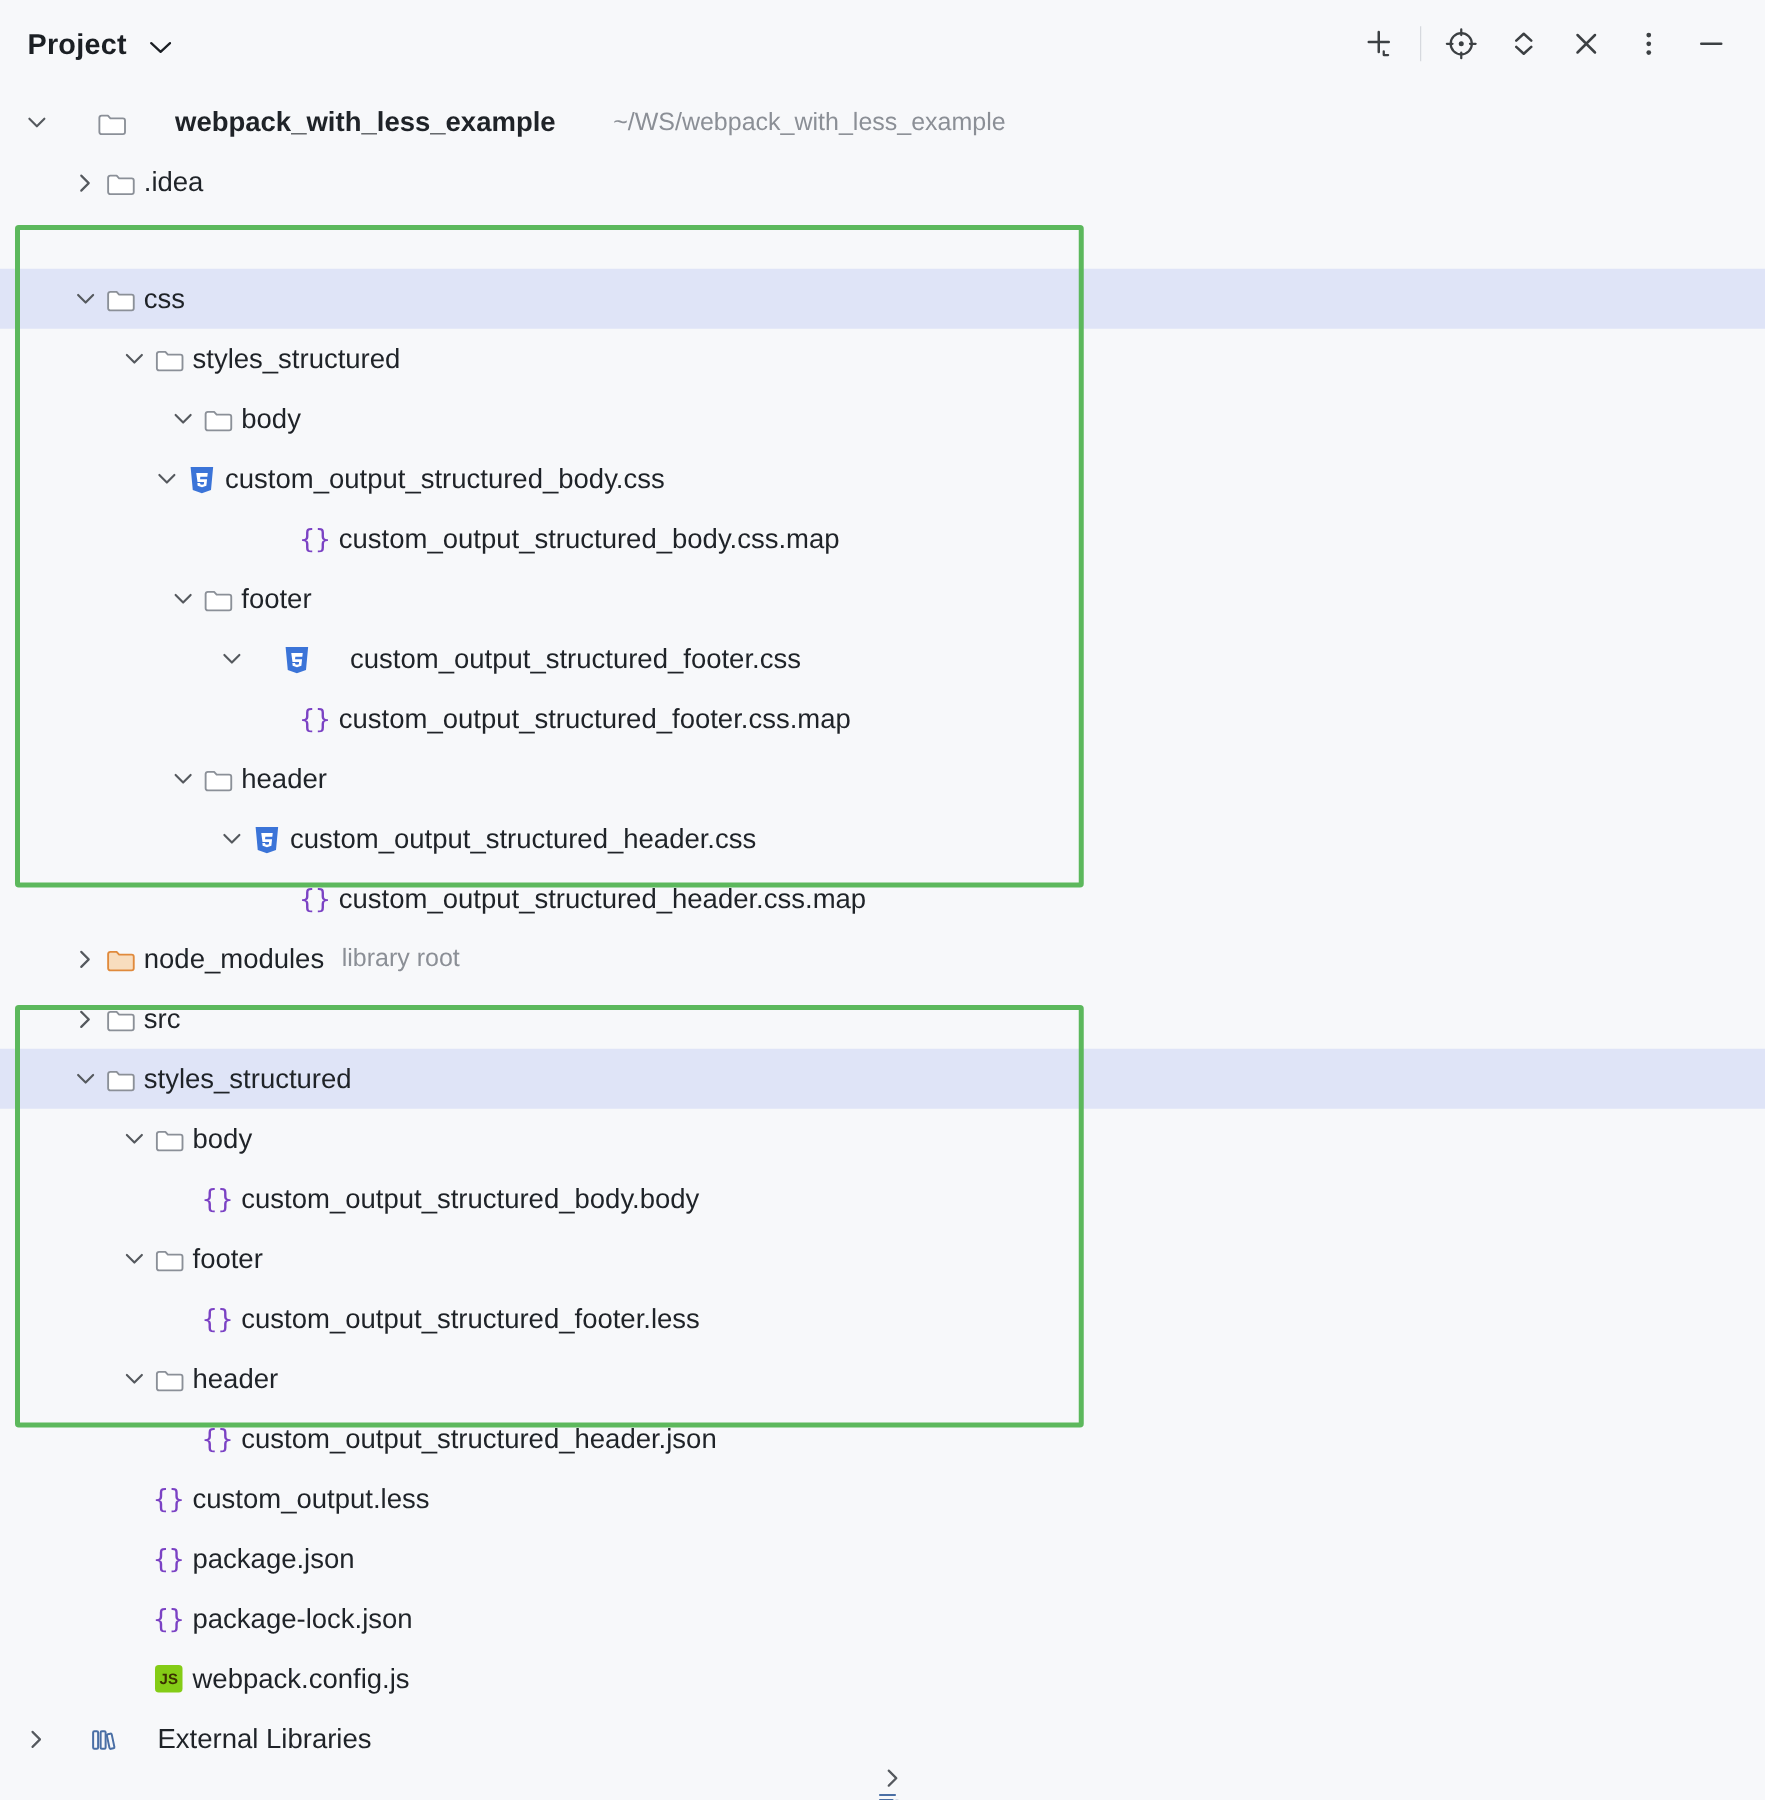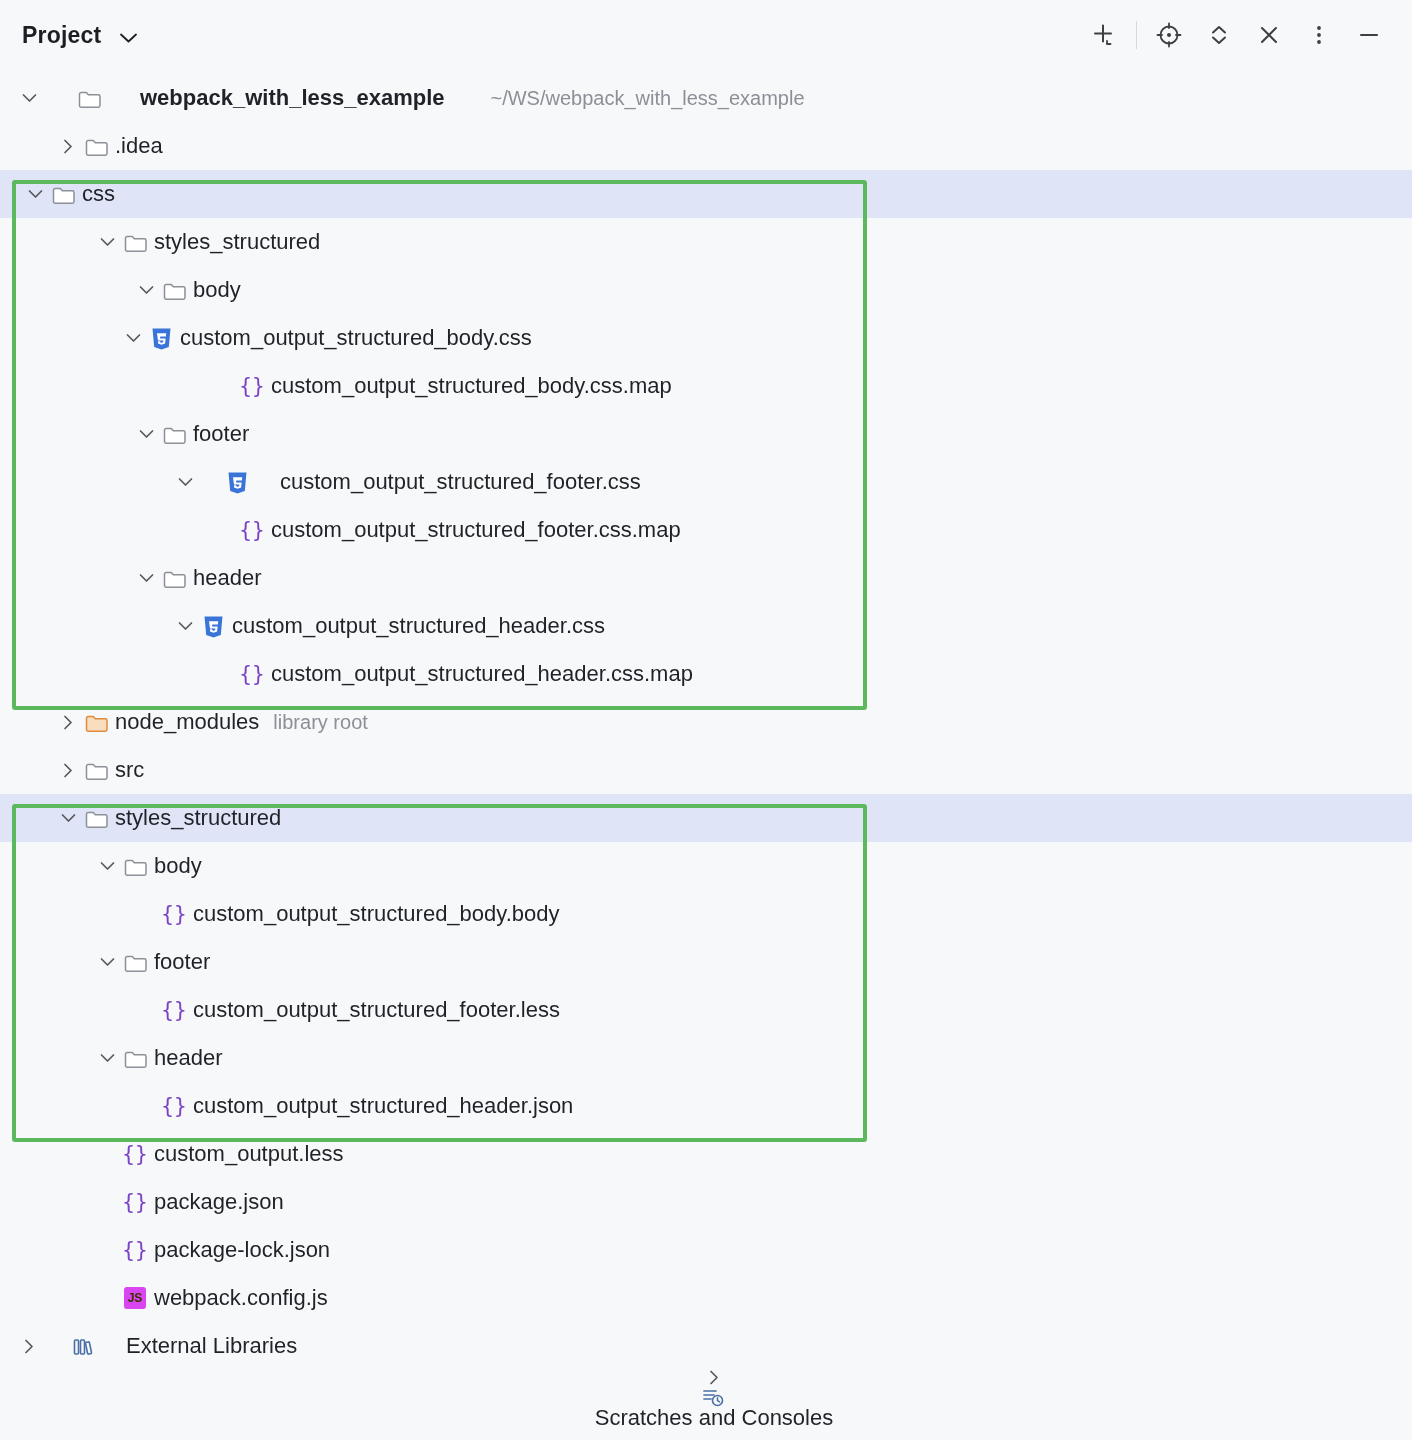--- a/index.html
+++ b/index.html
@@ -113,21 +113,21 @@
     font-family: "DejaVu Sans Mono", monospace;
     line-height: 1;
   }
   
   .cssbadge {
     width: 20px; height: 22px;
   }
   
   .jsbadge {
     width: 22px; height: 22px;
-    background: #d946ef;
+    background: #84cc16;
     border-radius: 3px;
     color: #3b3000;
     font-size: 12px;
     font-weight: bold;
     display: flex;
     align-items: center;
     justify-content: center;
     font-family: "Liberation Sans", sans-serif;
   }
   .libicon { width: 22px; height: 22px; }
@@ -221,21 +221,21 @@
       </span>
       <span class="icon-box">
         <span class="folder">
           <svg width="24" height="19" viewBox="0 0 24 19">
             <path d="M1.5 4.2 a1.7 1.7 0 0 1 1.7-1.7 h5.1 l2 2.2 h10 a1.7 1.7 0 0 1 1.7 1.7 v9.2 a1.7 1.7 0 0 1 -1.7 1.7 h-17.1 a1.7 1.7 0 0 1 -1.7 -1.7 z" fill="#ffffff" stroke="#8b9098" stroke-width="1.5" stroke-linejoin="round"></path>
           </svg>
         </span>
       </span>
       <span class="label">.idea</span>
     </div>
-    <div class="row sel" style="padding-left: 22px;">
+    <div class="row sel" style="padding-left: 55px; margin-top: 45px;">
       <span class="arrow">
         <svg width="15" height="10" viewBox="0 0 15 10">
           <path d="M1.5 2 L7.5 8 L13.5 2" stroke="#55595e" stroke-width="1.7" fill="none" stroke-linecap="round" stroke-linejoin="round"></path>
         </svg>
       </span>
       <span class="icon-box">
         <span class="folder">
           <svg width="24" height="19" viewBox="0 0 24 19">
             <path d="M1.5 4.2 a1.7 1.7 0 0 1 1.7-1.7 h5.1 l2 2.2 h10 a1.7 1.7 0 0 1 1.7 1.7 v9.2 a1.7 1.7 0 0 1 -1.7 1.7 h-17.1 a1.7 1.7 0 0 1 -1.7 -1.7 z" fill="#ffffff" stroke="#8b9098" stroke-width="1.5" stroke-linejoin="round"></path>
           </svg>

